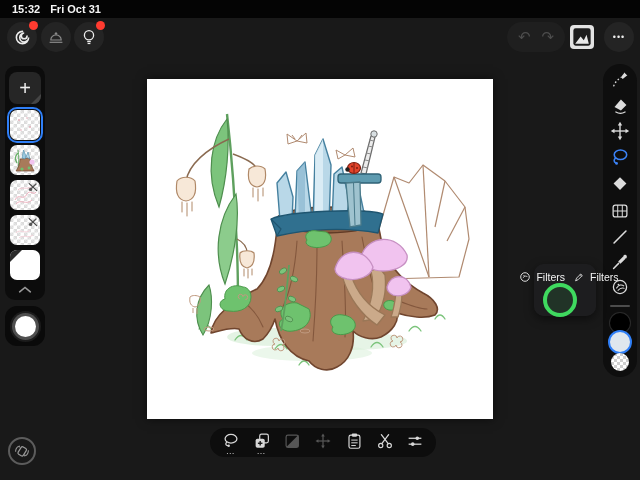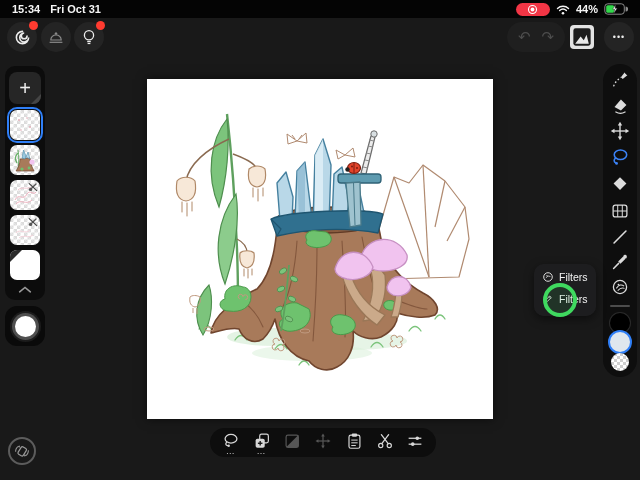--- a/index.html
+++ b/index.html
@@ -65,59 +65,39 @@
   .sw-black{left:610px;top:313px;width:20px;height:20px;background:#000;box-shadow:0 0 0 1px #2a2a2a}
   .sw-main{left:608px;top:330px;width:20px;height:20px;background:#dfe7ee;border:2px solid #2f7ff7}
   .sw-trans{left:611px;top:353px;width:18px;height:18px;background-image:
       linear-gradient(45deg,#cfcfcf 25%,transparent 25%,transparent 75%,#cfcfcf 75%),
       linear-gradient(45deg,#cfcfcf 25%,transparent 25%,transparent 75%,#cfcfcf 75%);
       background-size:6px 6px;background-position:0 0,3px 3px;background-color:#fff}
 
   
   .ctxmenu{left:534px;top:264px;width:62px;height:52px;background:rgba(30,30,32,.97);
            border-radius:10px;box-shadow:0 3px 10px rgba(0,0,0,.5);z-index:5;
-           display:flex;flex-direction:column;justify-content:flex-start;padding:2px 0;box-sizing:border-box}
+           display:flex;flex-direction:row;justify-content:center;padding:2px 0;box-sizing:border-box}
   .ctxrow{display:flex;align-items:center;gap:5px;padding-left:8px;height:22px}
   .ctxrow span{font-size:10.5px;color:#f2f2f2}
   .touchring{left:543px;top:283px;width:34px;height:34px;border-radius:50%;border:4px solid #3fd95f;
              box-sizing:border-box;z-index:6;background:rgba(63,217,95,.12)}
 
   
   .toolbar-b{left:210px;top:428px;width:226px;height:29px;border-radius:15px;background:#0d0d0d;
              display:flex;align-items:center;justify-content:space-evenly;z-index:4}
   .btool{display:flex;flex-direction:column;align-items:center;justify-content:center;height:29px}
   .btool .dots{font-size:9px;line-height:4px;letter-spacing:1px;color:#c9c9c9;height:5px;margin-top:-2px}
 </style>
 </head>
 <body>
 
 <div class="abs statusbar">
   <div class="sb-left">
-    <span>15:34</span>
+    <span>15:32</span>
     <span>Fri Oct 31</span>
-  </div>
-  <div class="sb-right">
-    <span class="rec-pill">
-      <svg width="11" height="11" viewBox="0 0 11 11">
-        <circle cx="5.5" cy="5.5" r="4" fill="none" stroke="#fff" stroke-width="1.1"></circle>
-        <circle cx="5.5" cy="5.5" r="1.9" fill="#fff"></circle>
-      </svg>
-    </span>
-    <svg width="14" height="11" viewBox="0 0 14 11">
-      <path d="M1.5,4.4 C4.5,1.5 9.5,1.5 12.5,4.4" stroke="#f5f5f5" stroke-width="1.4" fill="none" stroke-linecap="round"></path>
-      <path d="M3.6,6.6 C5.6,4.8 8.4,4.8 10.4,6.6" stroke="#f5f5f5" stroke-width="1.4" fill="none" stroke-linecap="round"></path>
-      <circle cx="7" cy="9.2" r="1.3" fill="#f5f5f5"></circle>
-    </svg>
-    <span>44%</span>
-    <svg width="24" height="12" viewBox="0 0 24 12">
-      <rect x="0.8" y="0.8" width="19.5" height="10.4" rx="3" fill="none" stroke="#8a8a8a" stroke-width="1"></rect>
-      <rect x="2.2" y="2.2" width="8" height="7.6" rx="1.6" fill="#32d74b"></rect>
-      <path d="M21.6,3.5 v5 a2.5,2.5 0 0 0 0,-5 Z" fill="#8a8a8a"></path>
-      <path d="M11.4,1.8 L8.6,6.3 h2 L9.8,10.2 L13.2,5.3 h-2.1 Z" fill="#fff" stroke="#2a2a2a" stroke-width="0.5"></path>
-    </svg>
   </div>
 </div>
 
 <div class="cbtn" style="left:7px">
   <svg width="19" height="19" viewBox="0 0 18 18">
     <path d="M9,3.2 a5.8,5.8 0 1,0 5.8,5.8 a4.2,4.2 0 1,1 -4.2,-4.2 a2.7,2.7 0 1,0 2.7,2.7" stroke="#ececec" stroke-width="1.5" fill="none" stroke-linecap="round"></path>
   </svg>
   <span class="dot"></span>
 </div>
 <div class="cbtn" style="left:41px">

